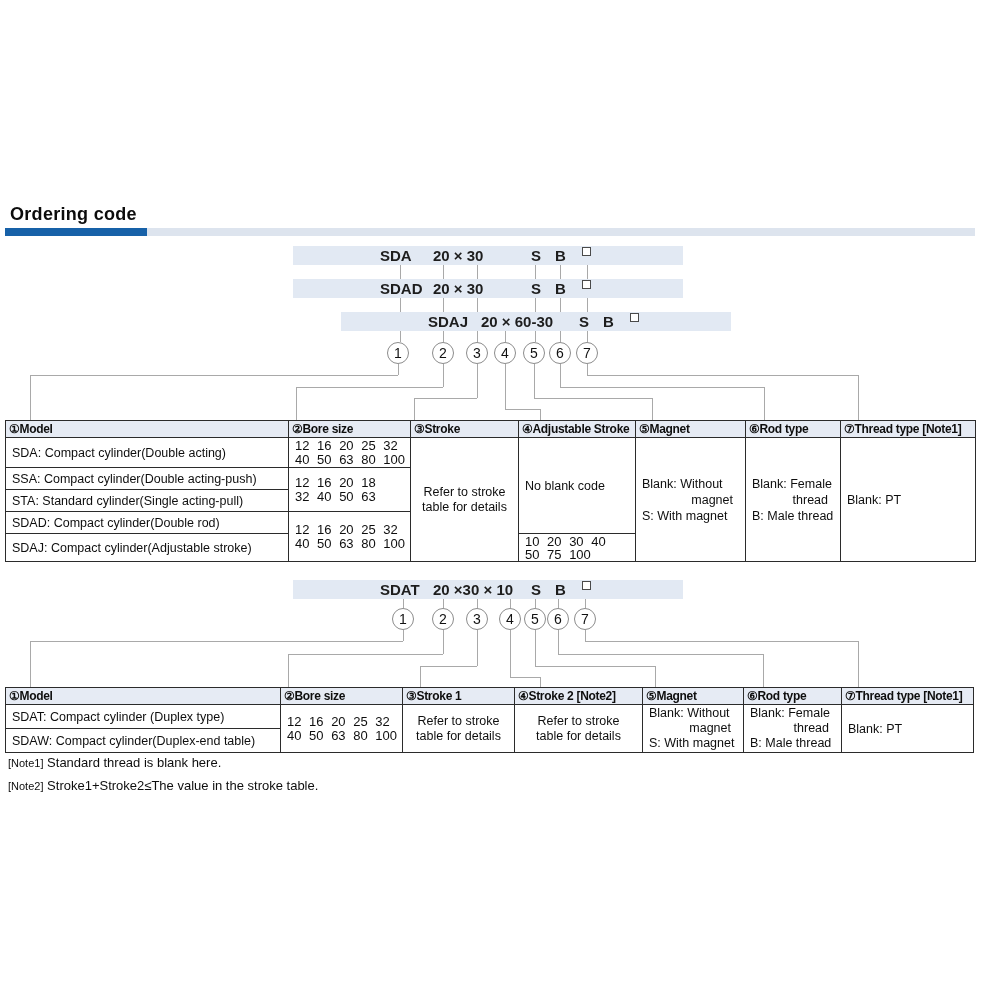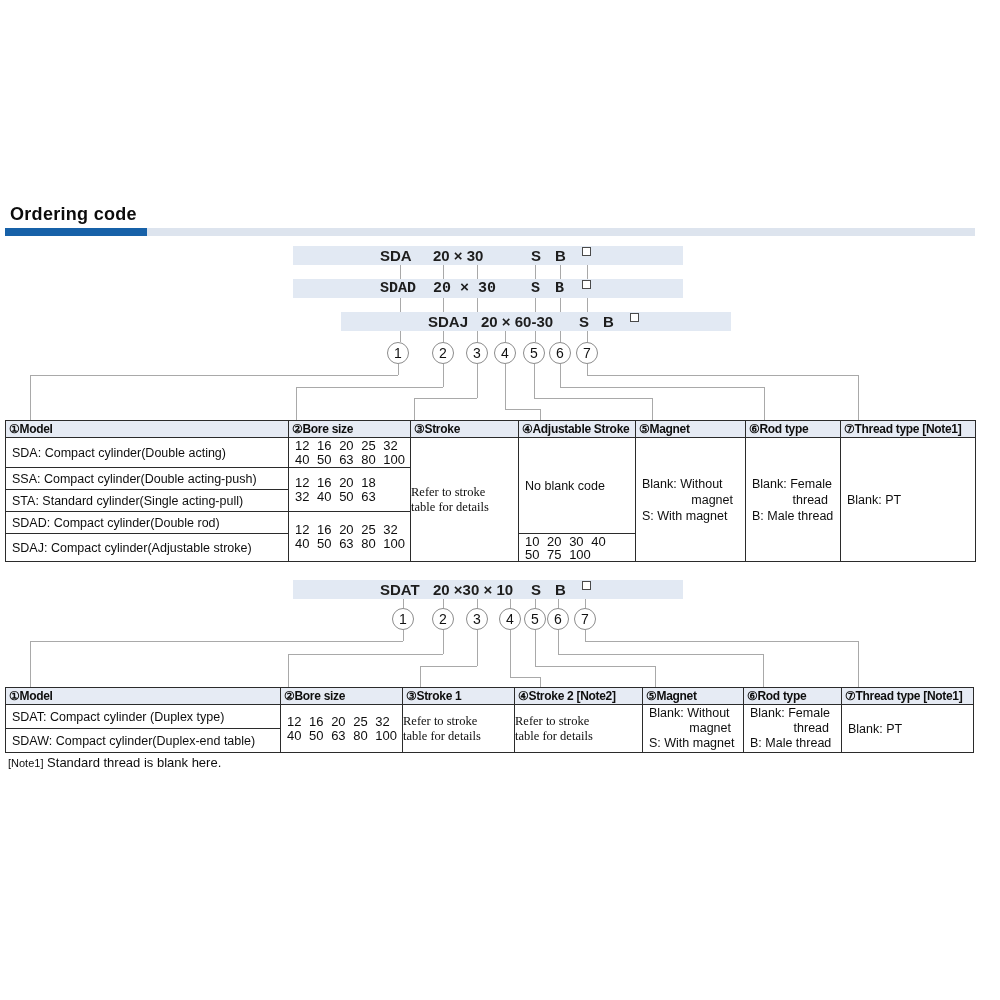--- a/index.html
+++ b/index.html
@@ -24,21 +24,21 @@
 
   .circle { position:absolute; width:22px; height:22px; border:1px solid #8c8c8c; border-radius:50%;
             background:#fff; font-size:14px; color:#111; display:flex; align-items:center; justify-content:center; }
 
   table { position:absolute; border-collapse:collapse; table-layout:fixed; background:#fff; }
   td, th { border:1px solid #2b2b2b; font-size:12.5px; color:#0e0e0e; vertical-align:middle;
            padding:0 2px 0 6px; overflow:hidden; }
   th { background:#e6ebf4; text-align:left; font-size:12px; font-weight:bold; white-space:nowrap;
        letter-spacing:-0.3px; padding-left:3px; }
   td.num { font-size:13px; word-spacing:4px; line-height:14px; }
-  td.ctr { padding:0; line-height:15px;font-family:Liberation Serif, serif; }
+  td.ctr { text-align:center; padding:0; line-height:15px; }
   .r2 { text-align:right; padding-right:8px; }
   td.ml3 { line-height:16px; padding-right:4px; }
   .notes { position:absolute; left:8px; font-size:13px; color:#0e0e0e; }
   .notes .nlab { font-size:11px; }
 </style>
 </head>
 <body>
 
 <div class="canvas">
 
@@ -46,21 +46,21 @@
   <div class="title-bar-light"></div>
   <div class="title-bar-dark"></div>
 
   <div class="code-bar" style="top:246px;">
     <span class="cb-model">SDA</span>
     <span class="cb-size">20 × 30</span>
     <span class="cb-s">S</span>
     <span class="cb-b">B</span>
     <span class="cb-box"></span>
   </div>
-  <div class="code-bar" style="top:279px;font-family:Liberation Mono, monospace;">
+  <div class="code-bar" style="top:279px;">
     <span class="cb-model">SDAD</span>
     <span class="cb-size">20 × 30</span>
     <span class="cb-s">S</span>
     <span class="cb-b">B</span>
     <span class="cb-box"></span>
   </div>
   <div class="code-bar" style="top:312px;margin-left:48px;">
     <span class="cb-model">SDAJ</span>
     <span class="cb-size">20 × 60-30</span>
     <span class="cb-s">S</span>
@@ -295,14 +295,18 @@
     <tr style="height:24px;">
       <td>SDAW: Compact cylinder(Duplex-end table)</td>
     </tr>
   </tbody>
     </table>
 
   <div class="notes" style="top:755px;">
     <span class="nlab">[Note1]</span>
     <span>Standard thread is blank here.</span>
   </div>
+  <div class="notes" style="top:778px;">
+    <span class="nlab">[Note2]</span>
+    <span>Stroke1+Stroke2≤The value in the stroke table.</span>
+  </div>
 
 </div>
 
 </body></html>

